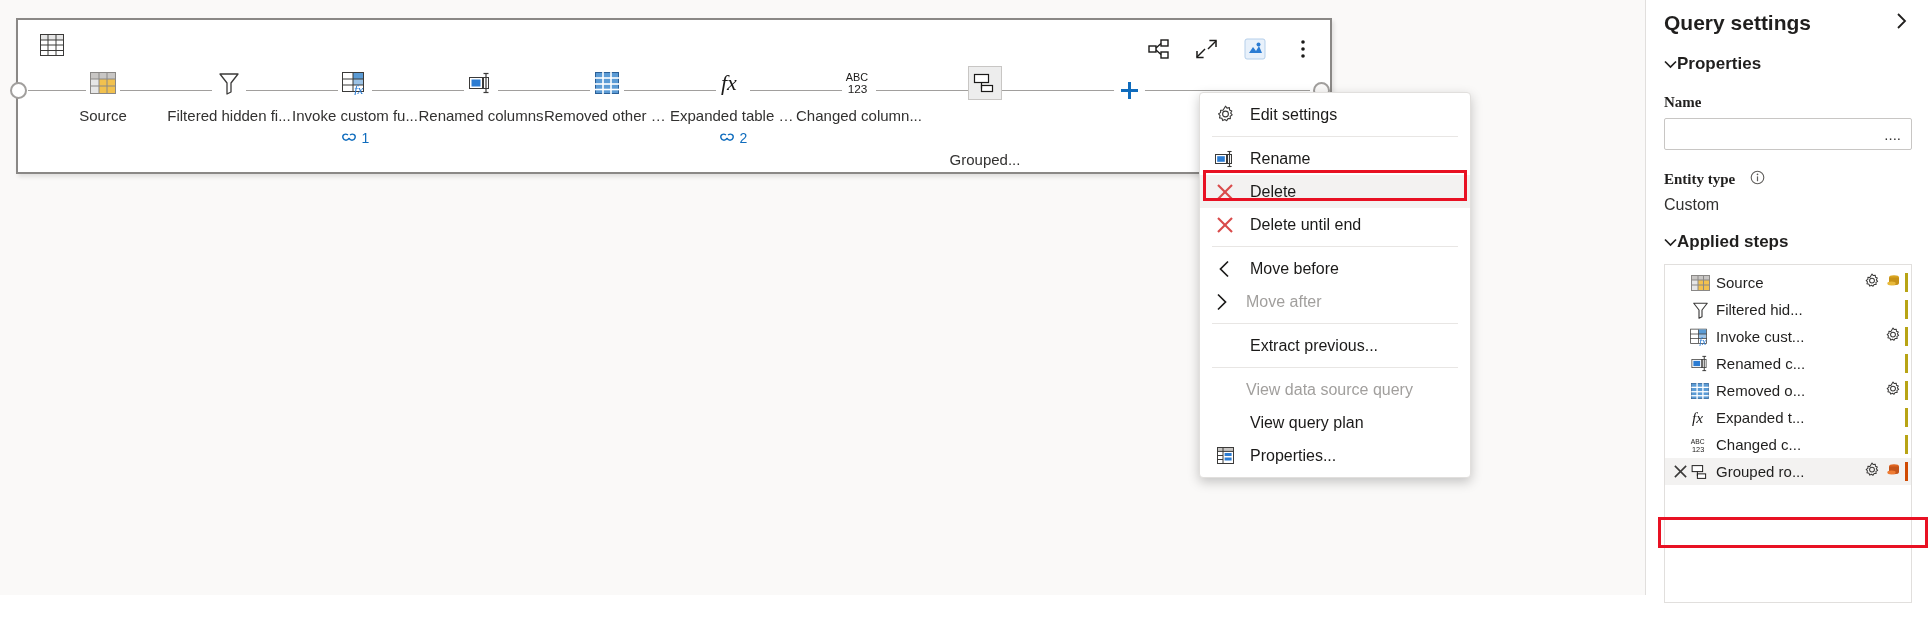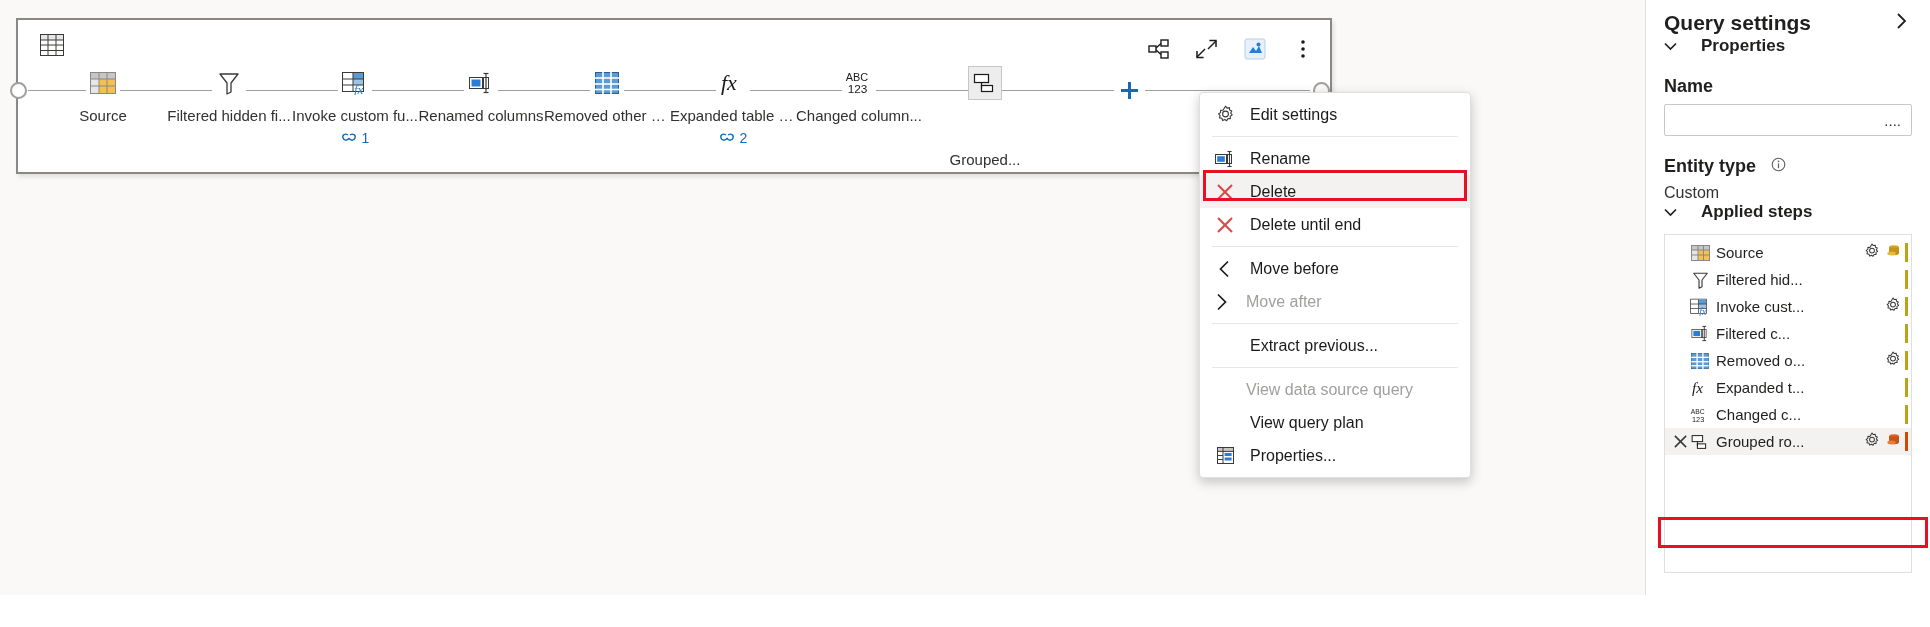--- a/index.html
+++ b/index.html
@@ -131,27 +131,28 @@
     background: #ffffff;
     padding: 0 18px;
   }
   .qs-head {
     display: flex; align-items: center; justify-content: space-between;
     padding-top: 10px;
   }
   .qs-title { font-size: 21px; font-weight: bold; color: #201f1e; }
   .qs-collapse { cursor: pointer; padding: 2px 4px; }
   .qs-section-head {
-    display: flex; align-items: center; gap: 24px;
-    cursor: pointer;
+    display: flex; align-items: center; gap: 0;
+    margin-top: 18px; cursor: pointer;
   }
   .qs-section-title { font-size: 17px; font-weight: bold; color: #201f1e; }
   .qs-field-label {
-    font-size: 18px; font-weight: bold; color: #201f1e;
+    font-size: 15px; font-weight: bold; color: #201f1e;
     margin-top: 20px;
+    font-family: Liberation Serif, serif;
   }
   .qs-input {
     margin-top: 7px; width: 100%; height: 32px;
     border: 1px solid #c8c6c4; border-radius: 2px;
     background: #ffffff; padding: 0 10px;
     font-family: "Liberation Sans", sans-serif;
     font-size: 15px; color: #323130;
     text-align: right;
   }
   .qs-label-row {
@@ -588,21 +589,21 @@
         <span class="sr-icon">
           <svg width="21" height="17" viewBox="0 0 28 22">
             <rect x="2.5" y="5.5" width="13" height="11" fill="#fff" stroke="#3b3a39"></rect>
             <rect x="4.5" y="7.5" width="9" height="7" fill="#2b7cd3"></rect>
             <rect x="16.5" y="5.5" width="5" height="11" fill="#fff" stroke="#3b3a39"></rect>
             <line x1="19" y1="1" x2="19" y2="21" stroke="#3b3a39" stroke-width="1.3"></line>
             <line x1="16.5" y1="1.5" x2="21.5" y2="1.5" stroke="#3b3a39" stroke-width="1.3"></line>
             <line x1="16.5" y1="20.5" x2="21.5" y2="20.5" stroke="#3b3a39" stroke-width="1.3"></line>
           </svg>
         </span>
-        <span class="sr-label">Filtered c...</span>
+        <span class="sr-label">Renamed c...</span>
         <span class="sr-actions"></span>
         <span class="sr-bar" style="background:#b8a415;"></span>
       </div>
 
       <div class="step-row">
         <span class="sr-x"></span>
         <span class="sr-icon">
           <svg width="18" height="16" viewBox="0 0 24 22">
             <rect x="0.5" y="0.5" width="23" height="21" fill="#5b9bd5" stroke="#2b5f96"></rect>
             <line x1="0" y1="6" x2="24" y2="6" stroke="#fff" stroke-width="1.8"></line>

